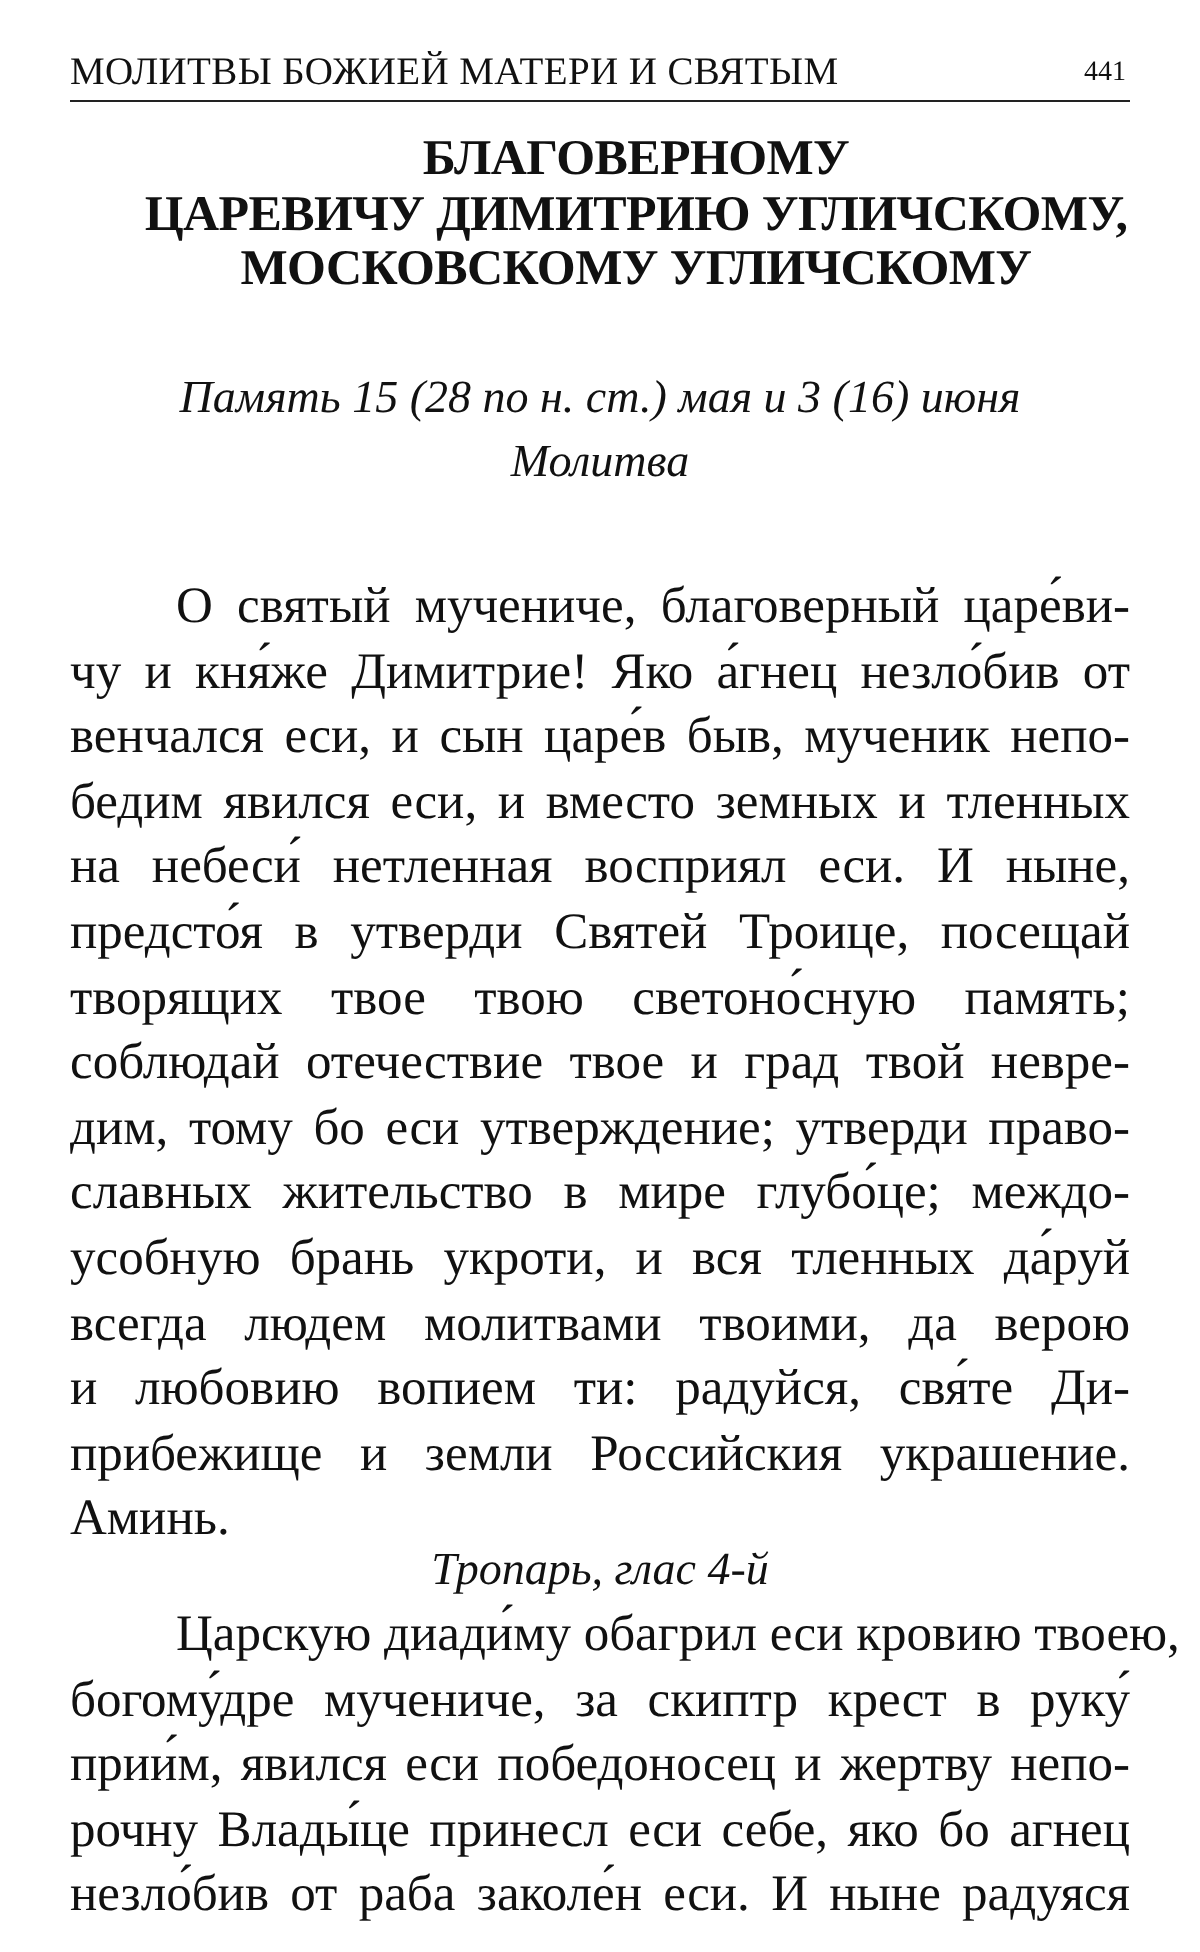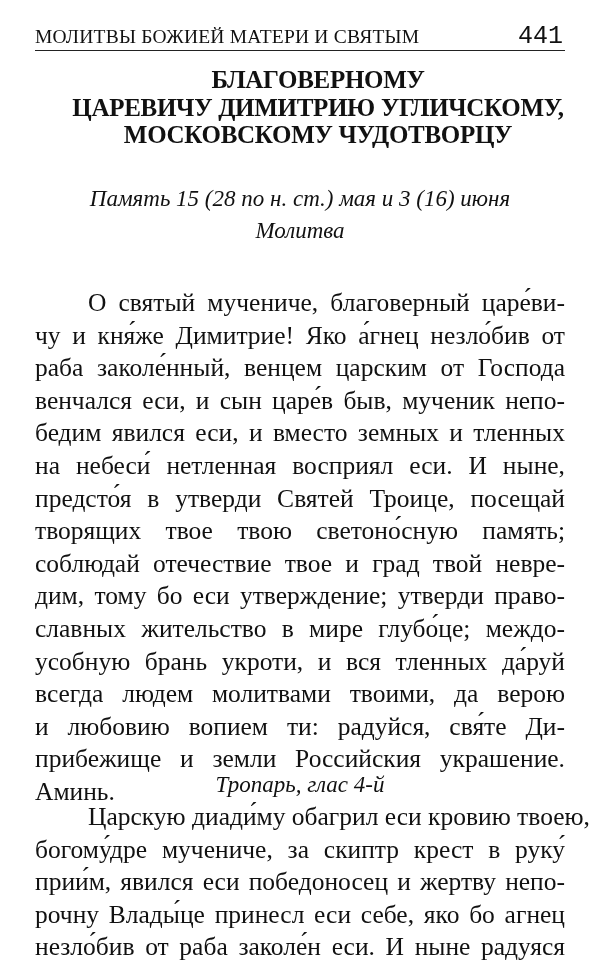--- a/index.html
+++ b/index.html
@@ -1,50 +1,49 @@
 <!DOCTYPE html>
 <html><head>
   <meta charset="utf-8">
   <style>
     html, body { margin: 0; padding: 0; background: #ffffff; }
     body { width: 600px; height: 976px; position: relative; overflow: hidden; color: #111; font-family: "Liberation Serif", serif; }
     .running-head { position: absolute; left: 35px; top: 24px; width: 530px; height: 26px; border-bottom: 1.5px solid #222; }
     .running-title { position: absolute; left: 0; top: 0; font-size: 19.5px; letter-spacing: 0.2px; line-height: 26px; }
-    .page-number { position: absolute; right: 2px; top: 0; font-size: 25px; line-height: 26px; font-family: Liberation Mono, monospace; }
+    .page-number { position: absolute; right: 2px; top: 0; font-size: 14px; line-height: 26px; }
     .title-block { position: absolute; left: 0; top: 66px; width: 600px; text-align: center; font-weight: bold; font-size: 25px; line-height: 27.5px; letter-spacing: -0.3px; }
     .title-line { display: block; padding-left: 36px; }
     .memory { position: absolute; left: 0; top: 184px; width: 600px; text-align: center; font-style: italic; font-size: 23px; line-height: 30px; }
     .section-title { position: absolute; left: 0; width: 600px; text-align: center; font-style: italic; font-size: 23px; line-height: 30px; }
     .body-text { position: absolute; left: 35px; width: 530px; font-size: 25.5px; }
     .line { display: block; height: 32.6px; line-height: 32.6px; white-space: nowrap; text-align: justify; text-align-last: justify; }
     .line.last { text-align-last: left; }
     .line.indent { padding-left: 53px; }
   </style>
 </head>
 <body>
 
 <div class="running-head">
   <span class="running-title">МОЛИТВЫ БОЖИЕЙ МАТЕРИ И СВЯТЫМ</span>
   <span class="page-number">441</span>
 </div>
 
 <div class="title-block">
   <span class="title-line">БЛАГОВЕРНОМУ</span>
   <span class="title-line">ЦАРЕВИЧУ ДИМИТРИЮ УГЛИЧСКОМУ,</span>
-  <span class="title-line">МОСКОВСКОМУ ЧУДОТВОРЦУ</span>
+  <span class="title-line">МОСКОВСКОМУ УГЛИЧСКОМУ</span>
 </div>
 
 <div class="memory">Память 15 (28 по н. ст.) мая и 3 (16) июня</div>
 
 <div class="section-title" style="top:216px;">Молитва</div>
 
 <div class="body-text" style="top:247px;margin-top:40px;">
   <span class="line indent">О святый мучениче, благоверный царе́ви-</span>
   <span class="line">чу и кня́же Димитрие! Яко а́гнец незло́бив от</span>
-  <span class="line">раба заколе́нный, венцем царским от Господа</span>
   <span class="line">венчался еси, и сын царе́в быв, мученик непо-</span>
   <span class="line">бедим явился еси, и вместо земных и тленных</span>
   <span class="line">на небеси́ нетленная восприял еси. И ныне,</span>
   <span class="line">предсто́я в утверди Святей Троице, посещай</span>
   <span class="line">творящих твое твою светоно́сную память;</span>
   <span class="line">соблюдай отечествие твое и град твой невре-</span>
   <span class="line">дим, тому бо еси утверждение; утверди право-</span>
   <span class="line">славных жительство в мире глубо́це; междо-</span>
   <span class="line">усобную брань укроти, и вся тленных да́руй</span>
   <span class="line">всегда людем молитвами твоими, да верою</span>

